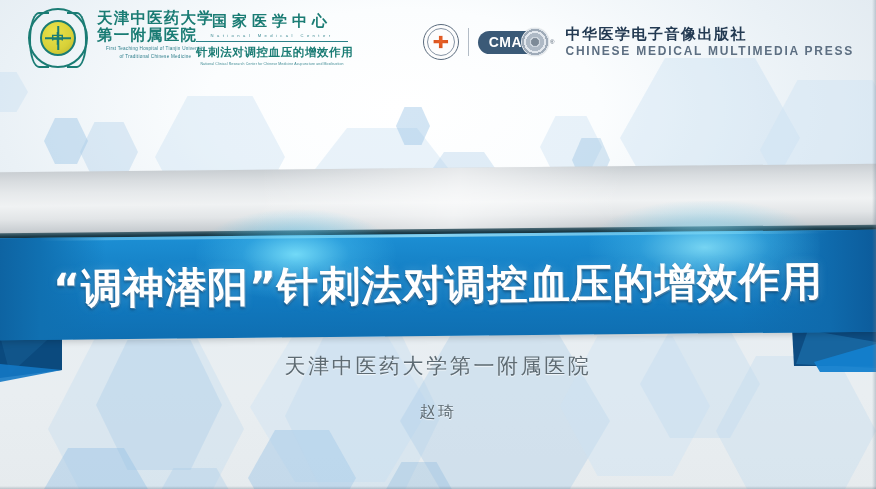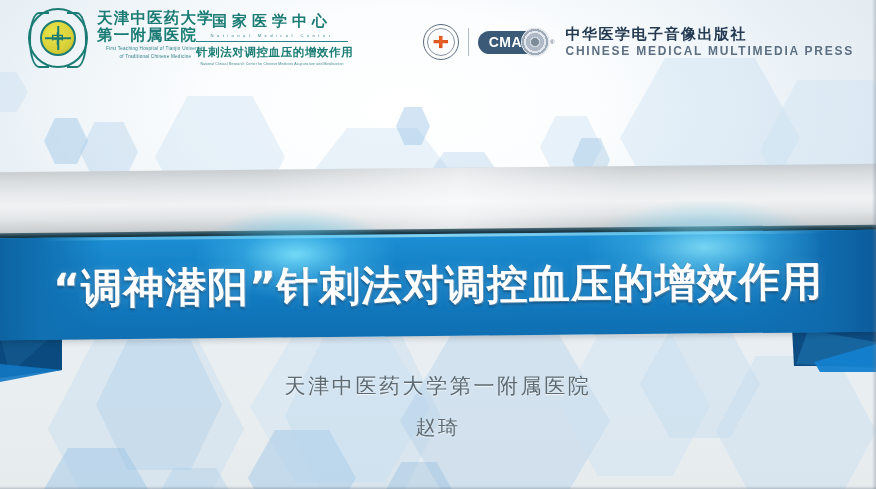--- a/index.html
+++ b/index.html
@@ -231,30 +231,30 @@
   
   .wedge-left{
     position:absolute;left:0;top:330px;width:66px;height:60px;z-index:3;
   }
   .wedge-right{
     position:absolute;right:0;top:328px;width:140px;height:60px;z-index:3;
   }
 
   
   .subtitle-wrap{
-    position:absolute;left:0;right:0;top:372px;text-align:center;z-index:5;
+    position:absolute;left:0;right:0;top:352px;text-align:center;z-index:5;
   }
   .org{
     color:#5e6b73;font-size:21px;letter-spacing:2.6px;
     font-family:"DejaVu Sans","Liberation Sans",sans-serif;
     text-shadow:0 1px 1px rgba(255,255,255,.75);
   }
   .presenter{
-    margin-top:14px;
-    color:#5e6b73;font-size:20px;letter-spacing:2.4px;
+    margin-top:22px;
+    color:#5e6b73;font-size:16px;letter-spacing:2.4px;
     font-family:Liberation Serif, serif;
     text-shadow:0 1px 1px rgba(255,255,255,.75);
   }
 
   
   .edge-r{position:absolute;right:0;top:0;width:4px;height:100%;
     background:linear-gradient(90deg,rgba(0,0,0,0),rgba(110,125,140,.35));z-index:9;}
   .edge-b{position:absolute;left:0;right:0;bottom:0;height:3px;
     background:linear-gradient(180deg,rgba(0,0,0,0),rgba(90,105,120,.30));z-index:9;}
 </style>

